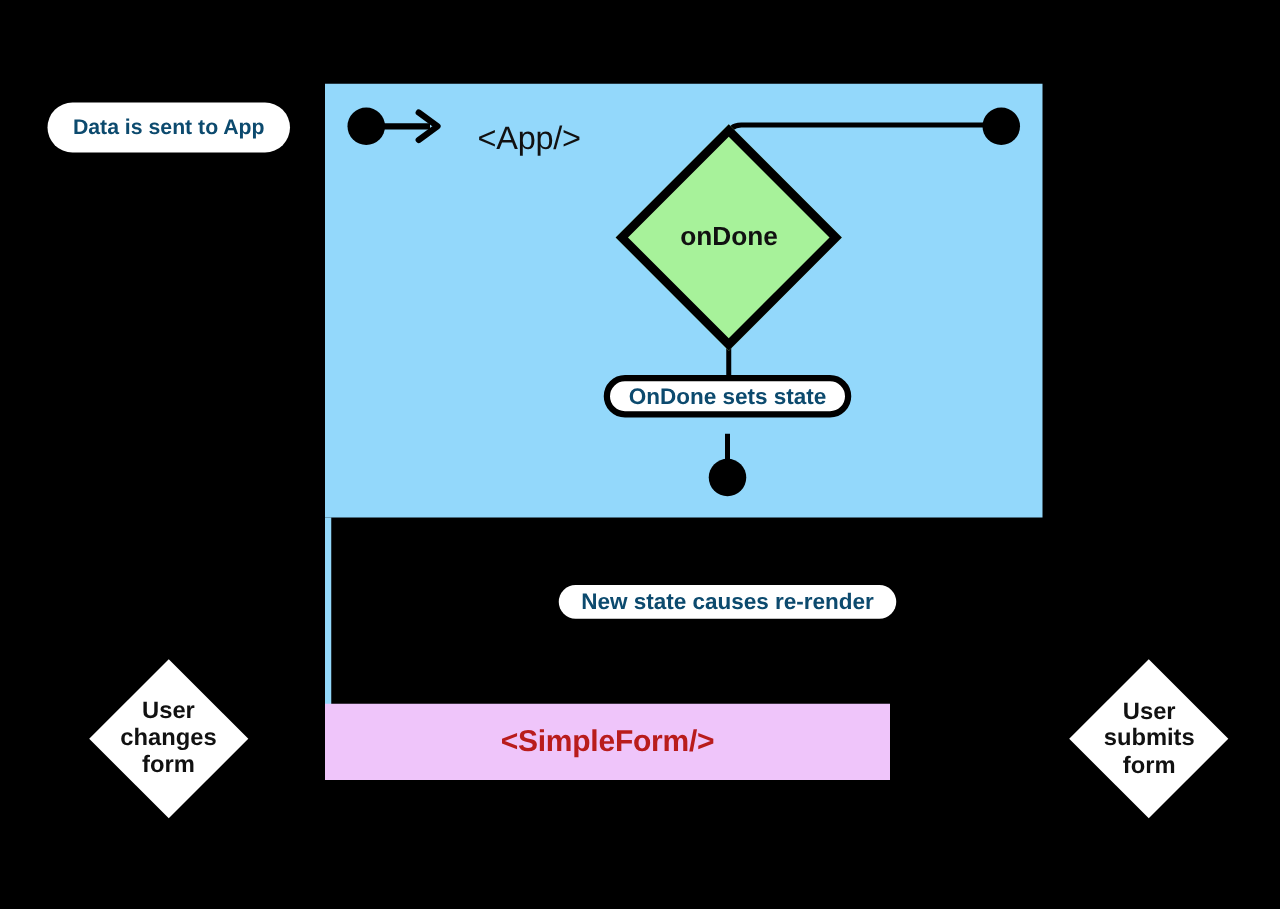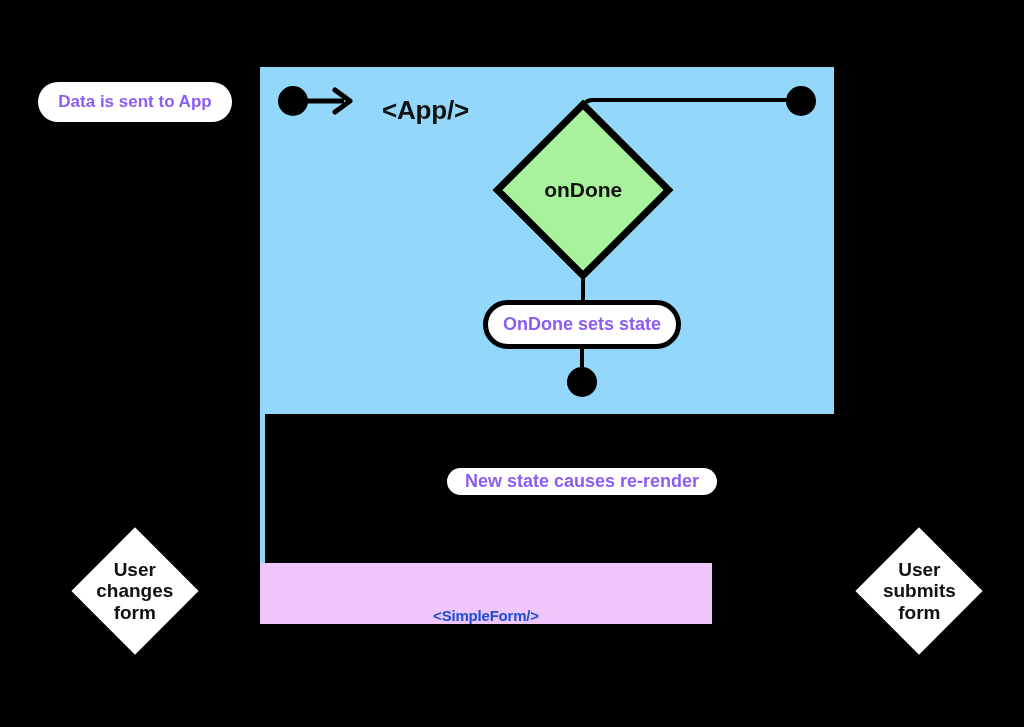--- a/index.html
+++ b/index.html
@@ -36,21 +36,21 @@
     top: 414px;
     width: 5px;
     height: 150px;
     background: #93D8FB;
   }
   .app-label {
     position: absolute;
     left: 382px;
     top: 95px;
     font-size: 26px;
-    font-weight: bold;
+    font-weight: normal;
     color: #111111;
     letter-spacing: -0.2px;
     white-space: nowrap;
   }
 
   .form-box {
     position: absolute;
     left: 260px;
     top: 563px;
     width: 452px;
@@ -59,36 +59,35 @@
   }
   .form-label {
     position: absolute;
     left: 0;
     top: 0;
     width: 452px;
     height: 61px;
     display: flex;
     align-items: center;
     justify-content: center;
-    font-size: 15px;
+    font-size: 24px;
     font-weight: bold;
-    color: #1d4ed8;
+    color: #b91c1c;
     letter-spacing: -0.2px;
     white-space: nowrap;
-    margin-top: 22px;
   }
 
   
   .pill {
     position: absolute;
     display: flex;
     align-items: center;
     justify-content: center;
     background: #FFFFFF;
-    color: #8b5cf6;
+    color: #0c4a6e;
     font-weight: bold;
     box-sizing: border-box;
     white-space: nowrap;
   }
   .pill-plain {
     border-radius: 999px;
   }
   .pill-bordered {
     border: 5px solid #000000;
     border-radius: 999px;
@@ -98,21 +97,21 @@
     left: 38px;
     top: 82px;
     width: 194px;
     height: 40px;
     font-size: 17px;
   }
   .pill-ondone-sets {
     left: 483px;
     top: 300px;
     width: 198px;
-    height: 49px;
+    height: 34px;
     font-size: 18px;
   }
   .pill-rerender {
     left: 447px;
     top: 468px;
     width: 270px;
     height: 27px;
     font-size: 18px;
   }
 

